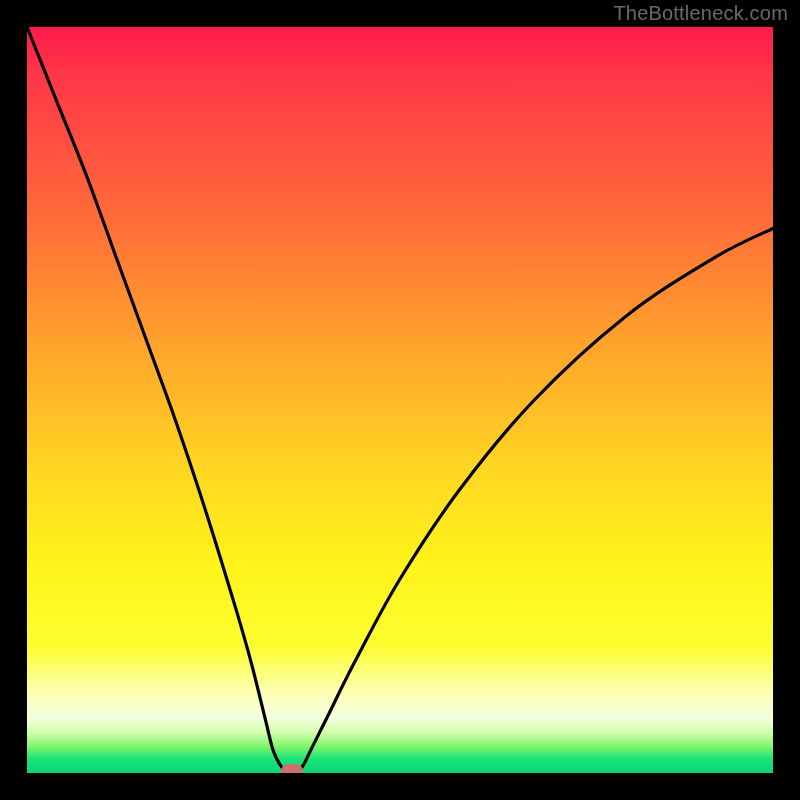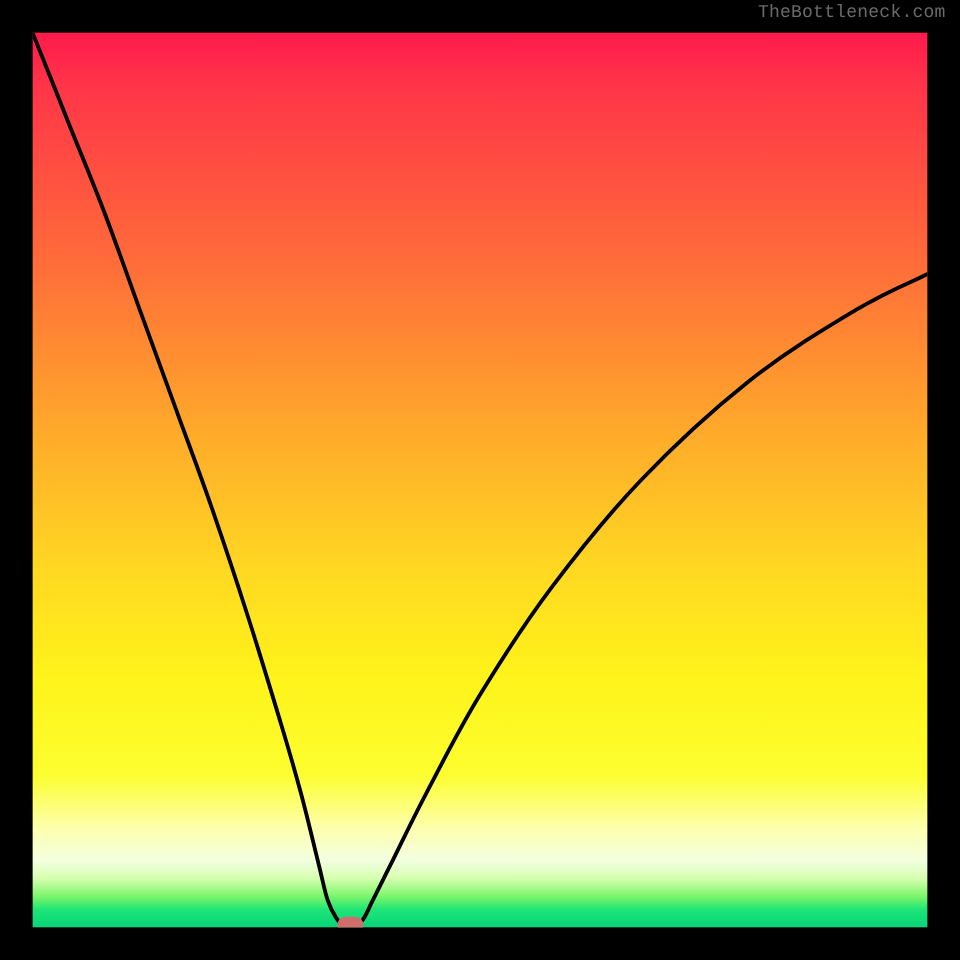--- a/index.html
+++ b/index.html
@@ -55,25 +55,24 @@
   .marker {
     position: absolute;
     background: #cf6f6b;
     border-radius: 7px;
   }
   .watermark {
     position: absolute;
     top: 2px;
     right: 12px;
     color: #6a6a6a;
-    font-size: 15px;
+    font-size: 20px;
     letter-spacing: 0.2px;
     font-weight: 500;
     user-select: none;
-    font-family: Liberation Mono, monospace;
   }
 </style>
 </head>
 <body>
 
 <div class="frame">
 
   <div class="plot-area">
     <div class="gradient-bg"></div>
 

